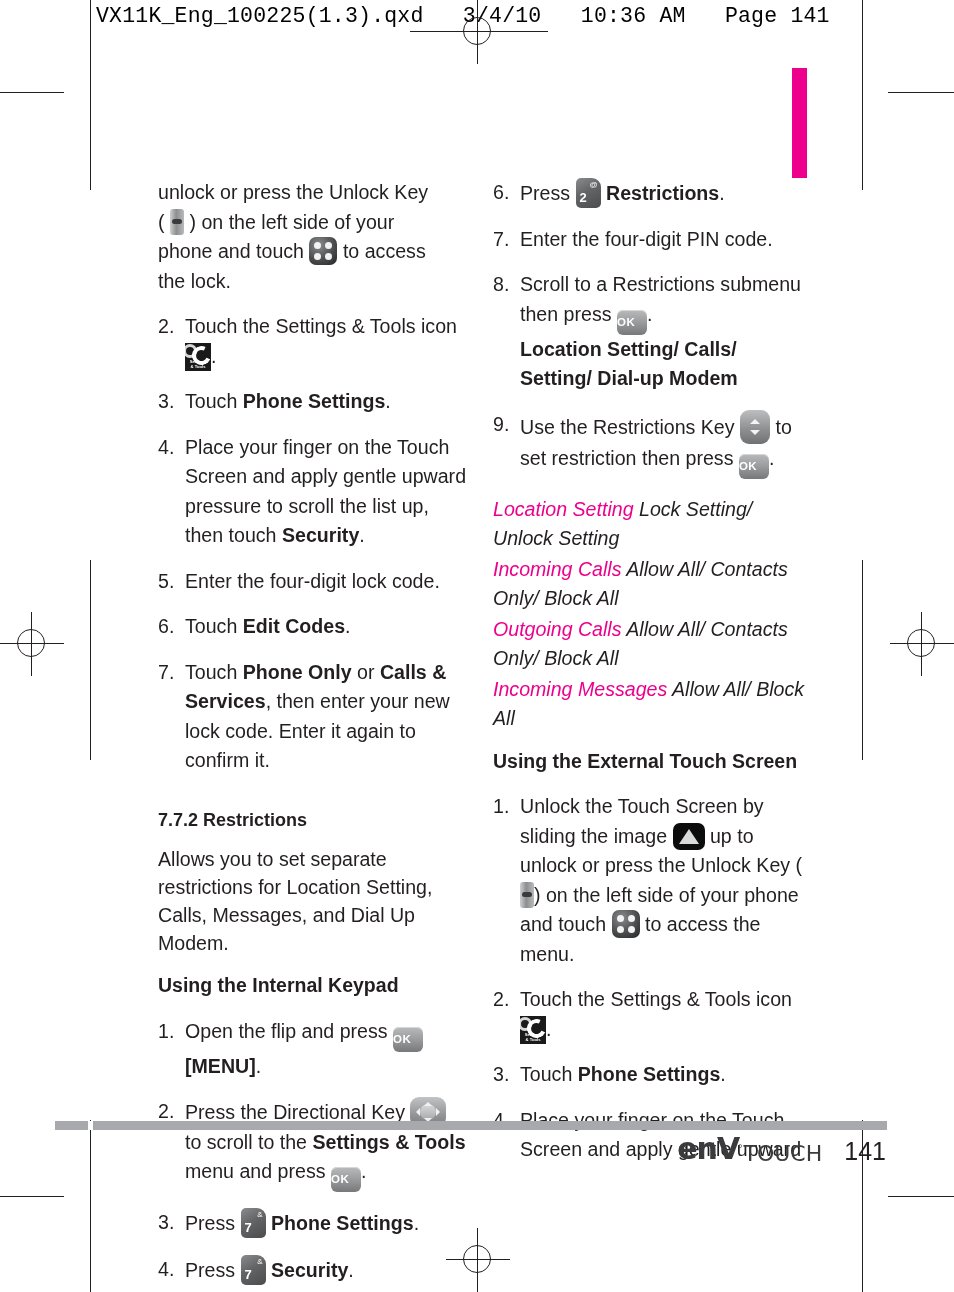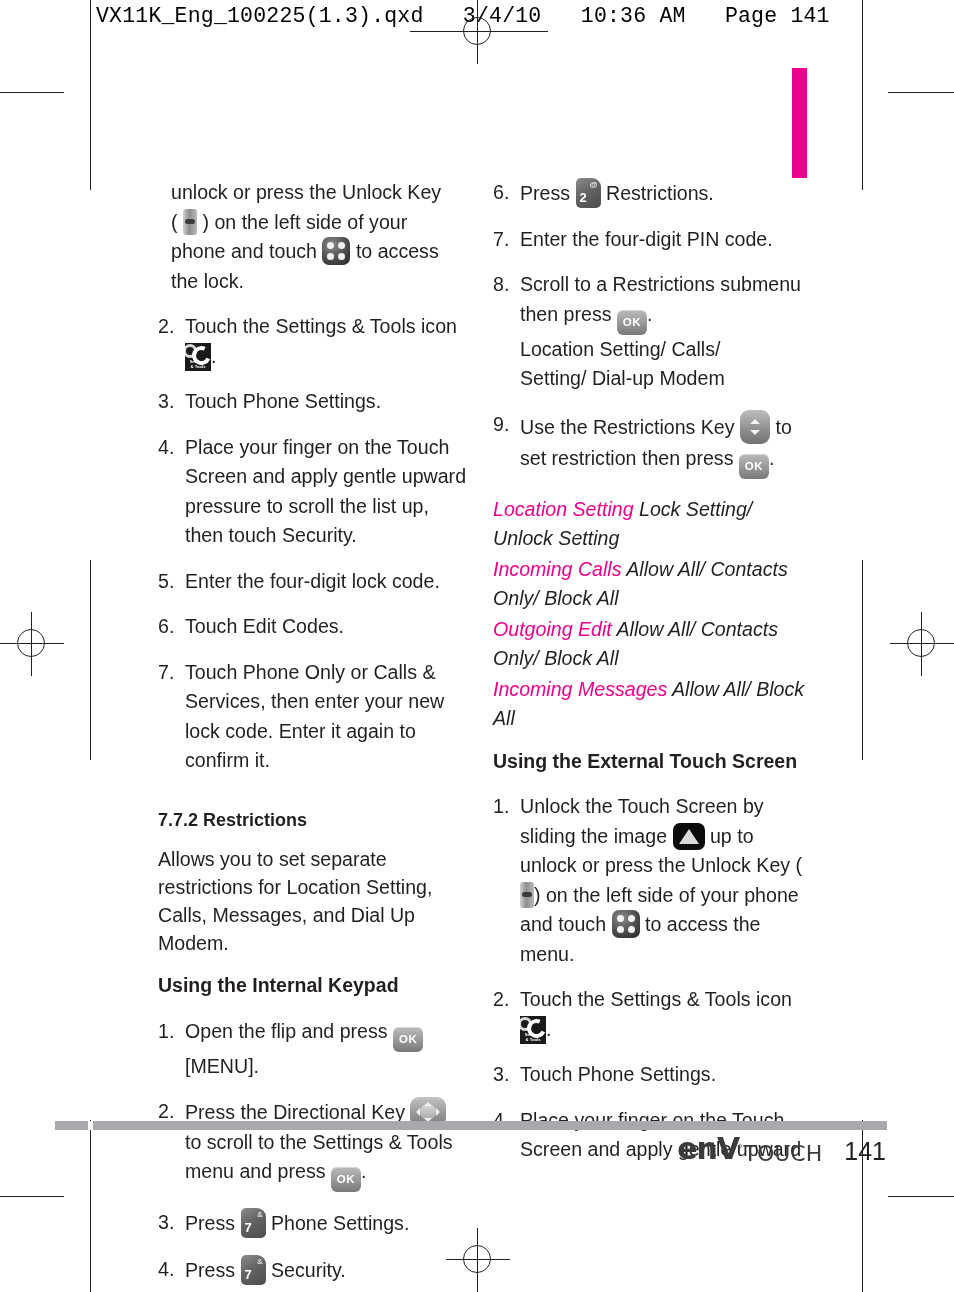--- a/index.html
+++ b/index.html
@@ -89,22 +89,22 @@
   .step {
     display: flex;
     margin-top: 16px;
   }
   .step:first-child { margin-top: 0; }
   .step .num {
     flex: 0 0 27px;
     text-align: left;
   }
   .step .body { flex: 1 1 auto; }
-  .cont { margin-top: 0; margin-left: 13px; }
-  b, .b { font-weight: normal; }
+  .cont { margin-top: 0; }
+  b, .b { font-weight: bold; }
   .sec-head {
     font-weight: bold;
     font-size: 18px;
     margin-top: 30px;
     margin-bottom: 10px;
   }
   .sub-head {
     font-weight: bold;
     font-size: 19.5px;
     margin-top: 14px;
@@ -130,21 +130,21 @@
   
   .ico-ok {
     width: 30px; height: 25px;
     border-radius: 6px;
     background: linear-gradient(180deg,#b9babb 0%, #9a9b9d 50%, #77787a 100%);
     box-shadow: inset 0 1px 0 #d6d7d8;
     color: #fff;
     font-size: 11.5px;
     font-weight: bold;
     line-height: 25px;
-    text-align: center;
+    text-align: left;
     letter-spacing: 0.5px;
   }
   
   .ico-num {
     width: 25px; height: 30px;
     border-radius: 5px 9px 5px 5px;
     background: linear-gradient(150deg,#8b8c8e 0%, #636466 45%, #4b4c4e 100%);
     color: #ffffff;
     position: relative;
     vertical-align: -8px;
@@ -527,21 +527,21 @@
   <div class="restrict-list">
     <div class="restrict-row">
       <span class="rlabel">Location Setting</span>
       <span class="rvals">Lock Setting/ Unlock Setting</span>
     </div>
     <div class="restrict-row">
       <span class="rlabel">Incoming Calls</span>
       <span class="rvals">Allow All/ Contacts Only/ Block All</span>
     </div>
     <div class="restrict-row">
-      <span class="rlabel">Outgoing Edit</span>
+      <span class="rlabel">Outgoing Calls</span>
       <span class="rvals">Allow All/ Contacts Only/ Block All</span>
     </div>
     <div class="restrict-row">
       <span class="rlabel">Incoming Messages</span>
       <span class="rvals">Allow All/ Block All</span>
     </div>
   </div>
 
   <div class="sub-head">Using the External Touch Screen</div>
 

